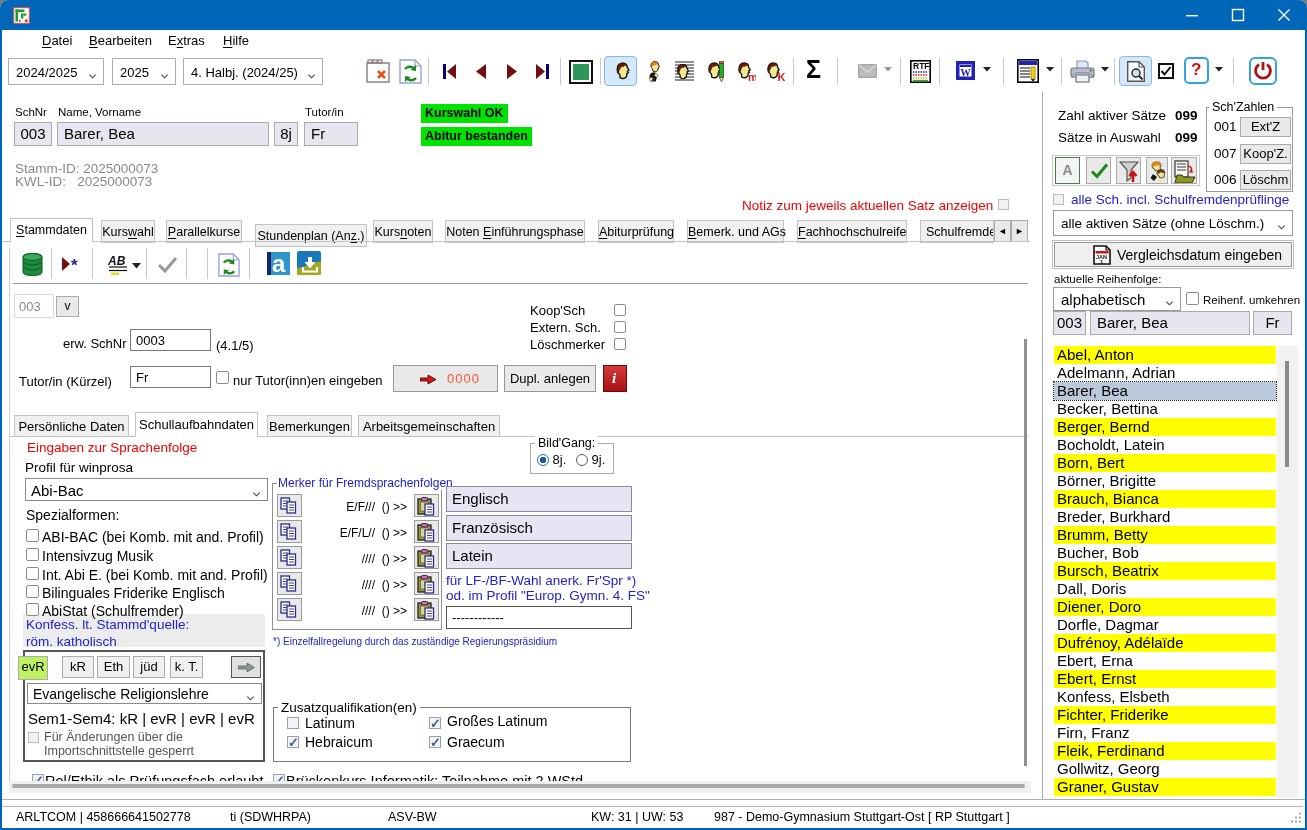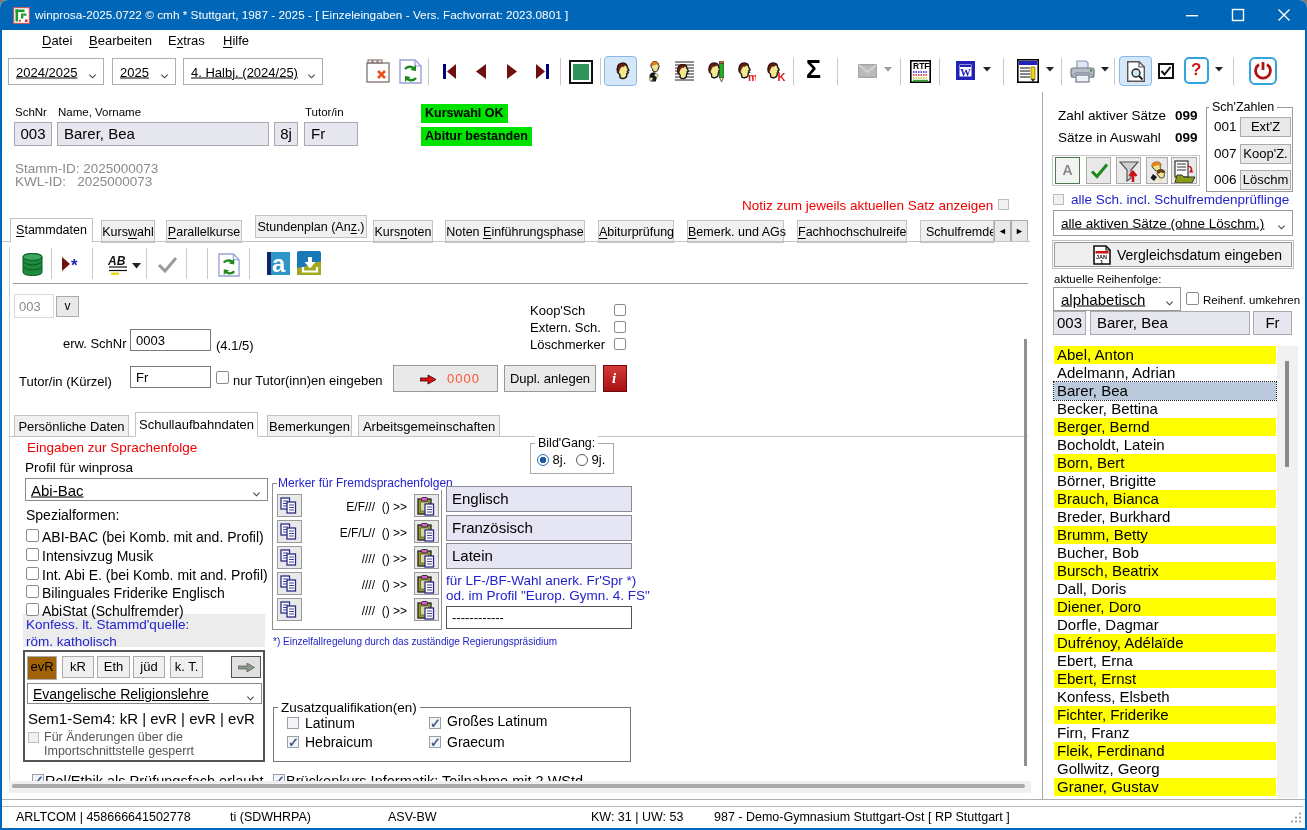--- a/index.html
+++ b/index.html
@@ -12,21 +12,21 @@
   #titlebar { position:absolute; left:0; top:0; width:100%; height:30px; background:#0067b8; color:#fff; }
   #titlebar .txt { position:absolute; left:35px; top:8px; font-size:11.8px; }
   .capbtn { position:absolute; top:0; width:46px; height:30px; }
   
   #menubar { position:absolute; left:0; top:30px; width:100%; height:22px; background:#fff;margin-left:32px; }
   #menubar span { position:absolute; top:3px; font-size:13px; }
   u { text-decoration:underline; text-underline-offset:2px; }
   
   #toolbar { position:absolute; left:0; top:52px; width:100%; height:40px; background:#fff; }
   .combo { position:absolute; background:#fff; border:1px solid #adadad; font-size:13px; }
-  .combo .t { position:absolute; left:7px; top:50%; transform:translateY(-50%); white-space:nowrap;text-decoration:underline; }
+  .combo .t { position:absolute; left:7px; top:50%; transform:translateY(-50%); white-space:nowrap; }
   .chev { position:absolute; right:6px; top:50%; width:9px; height:9px; }
   .tsep { position:absolute; top:6px; width:1px; height:27px; background:#c9c9c9; }
   .hlbtn { position:absolute; background:#d5e8fa; border:1px solid #88b8e4; border-radius:4px; }
   
   .fld { position:absolute; background:#e6e6ee; border:1px solid #a9a9b2; font-size:15px; line-height:22px; white-space:nowrap; overflow:hidden; }
   .fld.c { text-align:center; }
   .lbl { position:absolute; white-space:nowrap; }
   .green { position:absolute; background:#00e300; font-weight:bold; font-size:12.5px; padding:2px 4px 3px 4px; white-space:nowrap; }
   .cb { position:absolute; width:13px; height:13px; border:1px solid #8b8b8b; border-radius:2px; background:#fff; }
   .cb.gray { background:#f1f1f1; border-color:#bdbdbd; }
@@ -75,21 +75,20 @@
   <div id="titlebar">
     <svg class="abs" style="left:13px;top:7px" width="17" height="17" viewBox="0 0 17 17">
       <rect x="0.5" y="0.5" width="16" height="16" fill="#fff" stroke="#cc5560" stroke-width="1.4"></rect>
       <rect x="2.5" y="2.5" width="2.6" height="12" fill="#1a9a2a"></rect>
       <rect x="2.5" y="2.5" width="9" height="2.6" fill="#1a9a2a"></rect>
       <rect x="8" y="6.5" width="2.4" height="5" fill="#1a9a2a"></rect>
       <rect x="10.4" y="6.5" width="3" height="2.2" fill="#1a9a2a"></rect>
       <rect x="12" y="12.5" width="2.5" height="2.5" fill="#d03030"></rect>
       <rect x="6" y="12.8" width="1.8" height="1.8" fill="#d03030"></rect>
     </svg>
-    <div class="txt">winprosa-2025.0722 © cmh * Stuttgart, 1987 - 2025 - [ Einzeleingaben - Vers. Fachvorrat: 2023.0801 ]</div>
     <div class="capbtn" style="right:92px"><svg width="46" height="30">
           <rect x="17" y="15" width="12" height="1.4" fill="#fff"></rect>
         </svg></div>
     <div class="capbtn" style="right:46px"><svg width="46" height="30">
           <rect x="17.5" y="9.5" width="11" height="11" fill="none" stroke="#fff" stroke-width="1.4"></rect>
         </svg></div>
     <div class="capbtn" style="right:0"><svg width="46" height="30">
           <path d="M17.5 9.5 L28.5 20.5 M28.5 9.5 L17.5 20.5" stroke="#fff" stroke-width="1.4"></path>
         </svg></div>
   </div>
@@ -309,21 +308,21 @@
     <div class="lbl red" style="left:742px;top:198px;font-size:13.5px">Notiz zum jeweils aktuellen Satz anzeigen</div>
     <div class="cb gray" style="left:998px;top:199px;width:11px;height:11px;border-radius:0"></div>
   </div>
 
   <div id="page">
 
     <div class="abs" style="left:2px;top:241px;width:1028px;height:1px;background:#c3c3c3;z-index:1"></div>
     <div class="tab act" style="left:10px;top:218px;width:83px"><u>S</u>tammdaten</div>
     <div class="tab" style="left:101px;top:220px;width:54px">Kurs<u>w</u>ahl</div>
     <div class="tab" style="left:166px;top:220px;width:76px"><u>P</u>arallelkurse</div>
-    <div class="tab" style="left:255px;top:215px;width:112px">Stundenplan (An<u>z</u>.)</div>
+    <div class="tab" style="left:255px;top:224px;width:112px">Stundenplan (An<u>z</u>.)</div>
     <div class="tab" style="left:373px;top:220px;width:60px">Kurs<u>n</u>oten</div>
     <div class="tab" style="left:445px;top:220px;width:140px">Noten <u>E</u>inführungsphase</div>
     <div class="tab" style="left:598px;top:220px;width:76px"><u>A</u>biturprüfung</div>
     <div class="tab" style="left:687px;top:220px;width:97px"><u>B</u>emerk. und AGs</div>
     <div class="tab" style="left:797px;top:220px;width:110px"><u>F</u>achhochschulreife</div>
     <div class="tab" style="left:920px;top:220px;width:74px;padding:0;overflow:hidden;text-align:left;text-indent:5px">Schulfremder</div>
     <div class="btn" style="left:994px;top:220px;width:17px;height:22px;line-height:20px;font-size:9px">◄</div>
     <div class="btn" style="left:1011px;top:220px;width:17px;height:22px;line-height:20px;font-size:9px">►</div>
 
     <svg class="abs" style="left:21px;top:252px" width="23" height="25" viewBox="0 0 23 25">
@@ -432,21 +431,21 @@
       <div class="cb" style="left:26px;top:548px"></div>
         <span class="lbl" style="left:42px;top:548px;font-size:14px">Intensivzug Musik</span>
       <div class="cb" style="left:26px;top:567px"></div>
         <span class="lbl" style="left:42px;top:567px;font-size:14px">Int. Abi E. (bei Komb. mit and. Profil)</span>
       <div class="cb" style="left:26px;top:585px"></div>
         <span class="lbl" style="left:42px;top:585px;font-size:14px">Bilinguales Friderike Englisch</span>
       <div class="cb" style="left:26px;top:603px"></div>
         <span class="lbl" style="left:42px;top:603px;font-size:14px">AbiStat (Schulfremder)</span>
 
       <div class="abs" style="left:23px;top:650px;width:242px;height:112px;border:2px solid #555"></div>
-      <div class="btn" style="left:27px;top:656px;width:30px;height:24px;line-height:20px;background:#a16207">evR</div>
+      <div class="btn" style="left:18px;top:656px;width:30px;height:24px;line-height:20px;background:#bef264">evR</div>
       <div class="btn" style="left:62px;top:656px;width:32px;height:22px;line-height:20px;background:#f0f0f0">kR</div>
       <div class="btn" style="left:97px;top:656px;width:33px;height:22px;line-height:20px;background:#f0f0f0">Eth</div>
       <div class="btn" style="left:133px;top:656px;width:32px;height:22px;line-height:20px;background:#f0f0f0">jüd</div>
       <div class="btn" style="left:170px;top:656px;width:33px;height:22px;line-height:20px;background:#f0f0f0">k. T.</div>
       <div class="btn" style="left:231px;top:656px;width:30px;height:22px;background:#e0e0e0;border-color:#555">
         <svg style="position:absolute;left:6px;top:6px" width="17" height="9" viewBox="0 0 17 9">
           <path d="M0 3 L9 3 L9 0 L16.5 4.5 L9 9 L9 6 L0 6 Z" fill="#8a9a8a" stroke="#555" stroke-width="0.7"></path>
           </svg>
         </div>
       <div class="combo" style="left:27px;top:683px;width:235px;height:21px;border-color:#8a8a8a">

